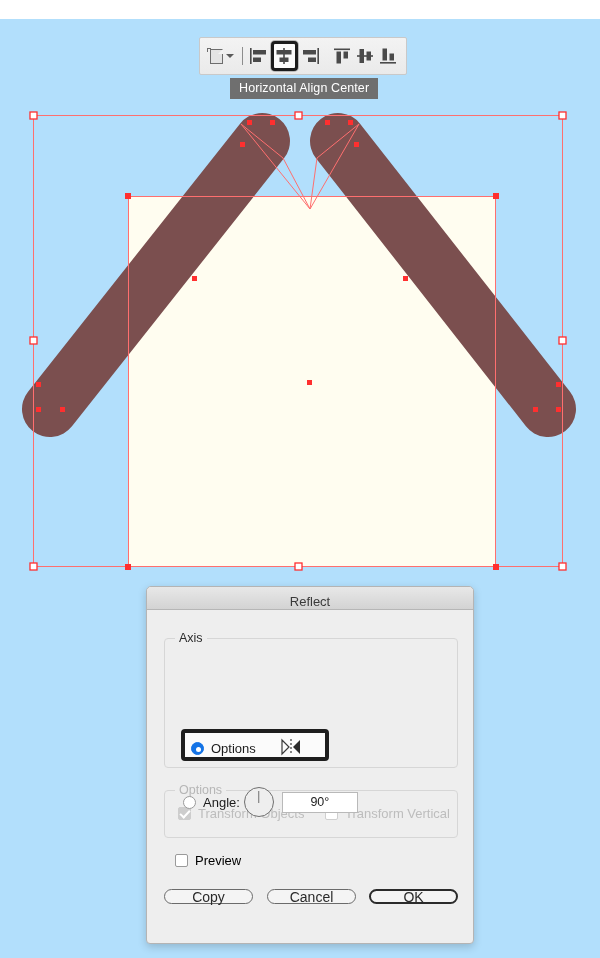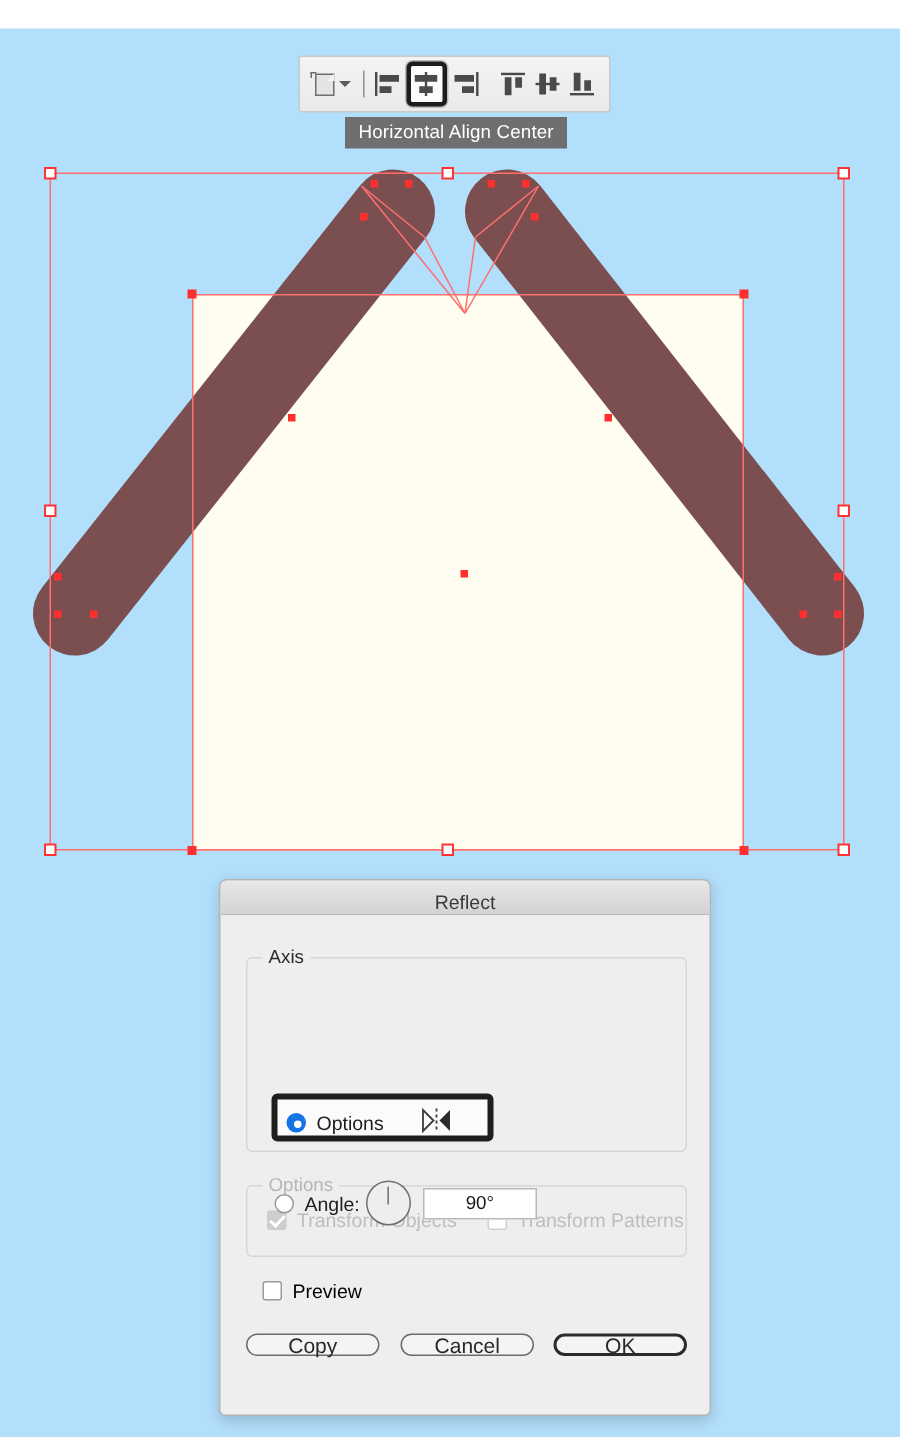--- a/index.html
+++ b/index.html
@@ -396,21 +396,21 @@
     <div class="group" id="options-group">
       <span class="group-label dim">Options</span>
 
       <div class="cb-row" style="left:13px; top:15px;">
         <span class="cbox checked dim"></span>
         <span class="txt-dim">Transform Objects</span>
       </div>
 
       <div class="cb-row" style="left:160px; top:15px;">
         <span class="cbox dim"></span>
-        <span class="txt-dim">Transform Patterns</span>
+        <span class="txt-dim">Transform Vertical</span>
       </div>
     </div>
 
     <div class="cb-row" style="left:28px; top:266px;">
       <span class="cbox"></span>
       <span>Preview</span>
     </div>
 
     <div class="dlg-btn" style="left:17px; top:302px; width:89px;">Copy</div>
     <div class="dlg-btn default" style="left:222px; top:302px; width:89px;">OK</div>

